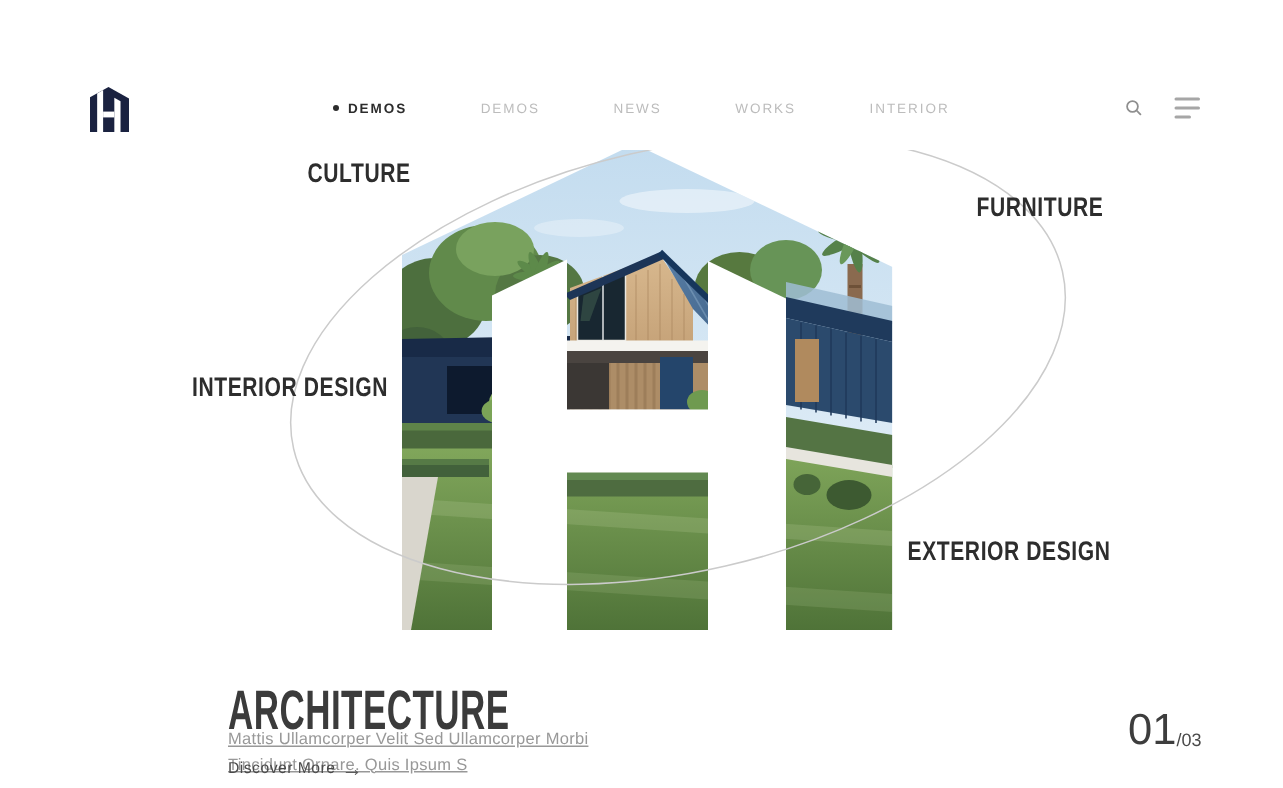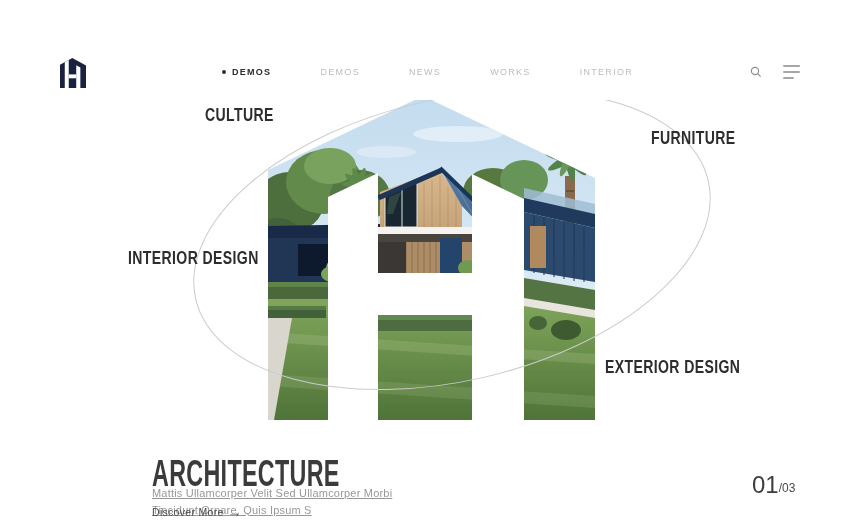--- a/index.html
+++ b/index.html
@@ -33,21 +33,21 @@
   .lbl-exterior{left:605px;top:358px;}
   
   .hero-title{position:absolute;left:152px;top:430px;z-index:3;font-size:37px;font-weight:700;
     color:#3b3b3b;letter-spacing:.5px;white-space:nowrap;transform:scaleX(.63);transform-origin:left top;line-height:1;}
   .hero-desc{position:absolute;left:152px;top:474px;width:252px;z-index:3;font-size:11px;
     color:#989898;line-height:1.5;letter-spacing:.2px;text-decoration:underline;}
   .discover{position:absolute;left:152px;top:505px;z-index:3;display:flex;align-items:center;gap:4px;
     font-size:10.5px;color:#4a4a4a;letter-spacing:.3px;cursor:pointer;text-decoration:none;}
   .discover .arrow{font-size:14px;color:#5a5a5a;line-height:1;}
   .pagination{position:absolute;left:752px;top:473px;z-index:3;display:flex;align-items:flex-end;color:#3d3d3d;}
-  .pag-current{font-size:24px;font-weight:400;line-height:1;}
+  .pag-current{font-size:29px;font-weight:400;line-height:1;}
   .pag-total{font-size:12px;line-height:1;margin-bottom:3px;color:#4a4a4a;}
 </style>
 </head>
 <body>
 
 <div class="header">
 
   <svg class="logo" viewBox="0 0 327 324" preserveAspectRatio="none">
     <path d="M155 0 L327 82 L327 324 L0 324 L0 74 Z" fill="#1a2240"></path>
     <g fill="#ffffff">

